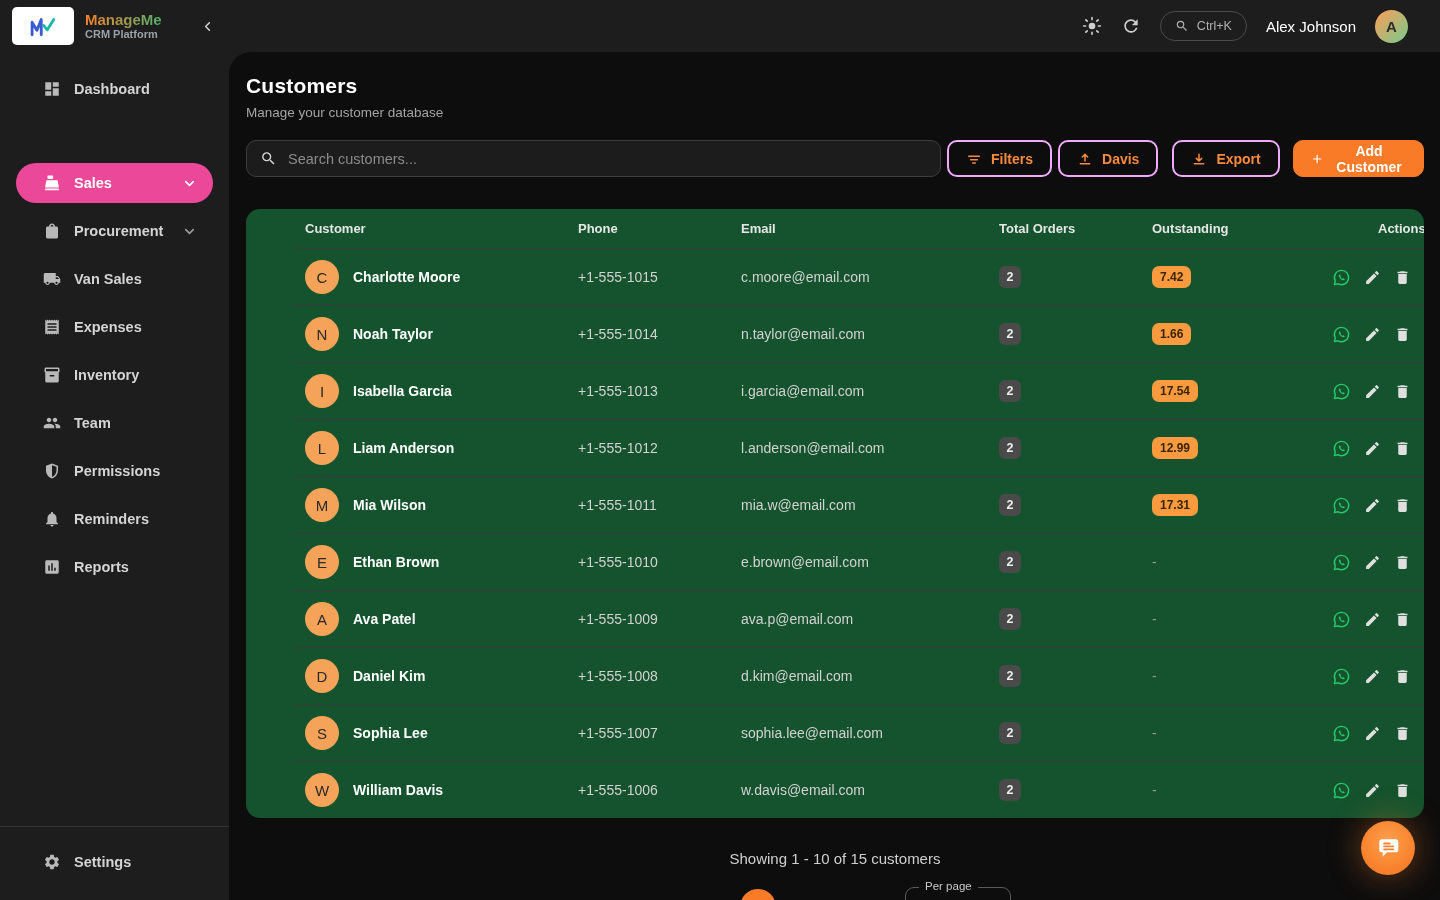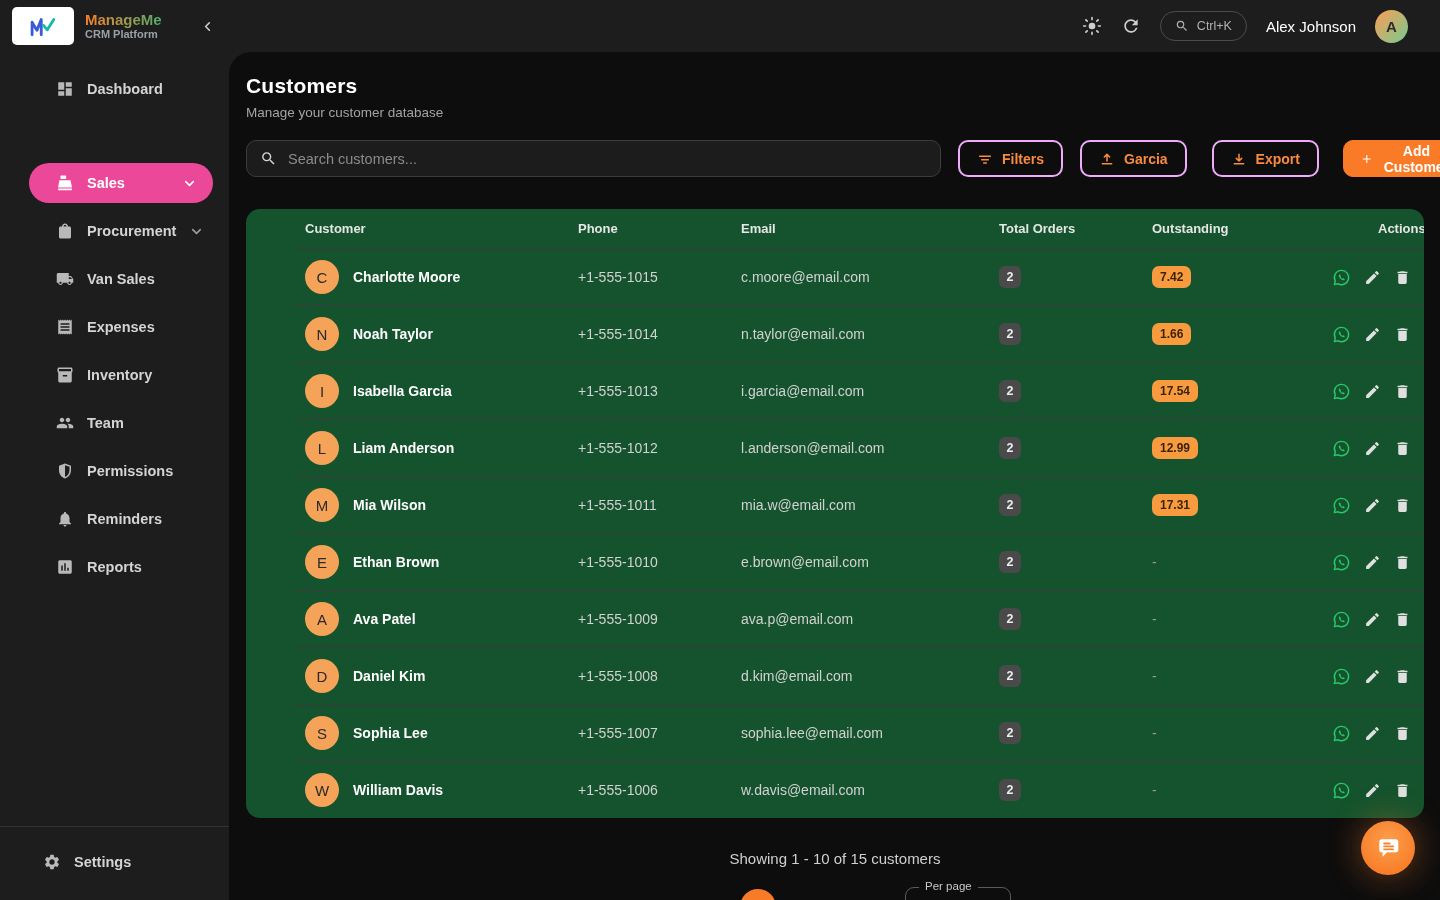--- a/index.html
+++ b/index.html
@@ -14,21 +14,21 @@
   .sidebar { grid-row:1 / span 2; background:#1d1d1d; display:flex; flex-direction:column; }
   .brand { height:52px; display:flex; align-items:center; padding:0 14px 0 12px; gap:11px; }
   .logo-box { width:62px; height:38px; background:#fff; border-radius:5px; display:flex; align-items:center; justify-content:center; flex:none; }
   .brand-text { line-height:1.15; }
   .brand-name { font-size:15px; font-weight:700;
     background:linear-gradient(90deg,#f9822d 0%,#4fb06d 100%);
     -webkit-background-clip:text; background-clip:text; color:transparent; }
   .brand-sub { font-size:11px; color:#9aa0a6; font-weight:600; }
   .collapse-btn { margin-left:auto; background:none; border:none; color:#cfcfcf; cursor:pointer; display:flex; }
 
-  .nav { flex:1; padding:17px 16px 0 29px; display:flex; flex-direction:column; gap:8px; }
+  .nav { flex:1; padding:17px 16px 0 16px; display:flex; flex-direction:column; gap:8px; }
   .nav-item { height:40px; border-radius:20px; display:flex; align-items:center; gap:13px;
     padding:0 16px 0 27px; color:#d4d4d4; font-size:14.5px; font-weight:600; cursor:pointer; background:none; border:none; text-align:left; }
   .nav-item .nicon { width:18px; height:18px; color:#b9b9b9; flex:none; display:flex; }
   .nav-item.active { background:#ec4899; color:#fff;margin-top:46px; }
   .nav-item.active .nicon { color:#fff; }
   .nav-chevron { margin-left:auto; width:15px; height:15px; color:#9c9c9c; display:flex; }
   .nav-item.active .nav-chevron { color:#fff; }
 
   .sidebar-footer { border-top:1px solid #333; padding:15px 16px 18px 16px; }
 
@@ -39,21 +39,21 @@
     border-radius:15px; background:none; color:#b0b0b0; font-size:12.5px; font-family:"Liberation Sans",sans-serif; cursor:pointer; }
   .user-name { color:#fff; font-size:15px; font-weight:400; }
   .avatar-top { width:33px; height:33px; border-radius:50%; background:linear-gradient(135deg,#f2a15c 10%,#7cc98b 95%);
     color:#2d2d2d; font-weight:700; font-size:15px; display:flex; align-items:center; justify-content:center; cursor:pointer; border:none; }
 
   
   .content { background:#0d0d0d; border-top-left-radius:22px; position:relative; overflow:hidden; padding:22px 16px 0 17px; }
   .page-title { color:#fff; font-size:21px; font-weight:700; letter-spacing:.2px; }
   .page-sub { color:#a3a3a3; font-size:13.5px; margin-top:7px; }
 
-  .toolbar { display:flex; align-items:center; margin-top:20px; gap:17px; }
+  .toolbar { display:flex; align-items:center; margin-top:20px; gap:6px; }
   .search-box { width:695px; height:37px; background:#1c1c1c; border:1px solid #3d3d3d; border-radius:10px;
     display:flex; align-items:center; padding:0 13px; gap:11px; flex:none; }
   .search-box svg { color:#d5d5d5; flex:none; }
   .search-box input { flex:1; background:none; border:none; outline:none; color:#e5e5e5; font-size:14.5px; font-family:"Liberation Sans",sans-serif; }
   .search-box input::placeholder { color:#8b8b8b; }
   .btn { height:37px; border-radius:10px; display:flex; align-items:center; gap:9px; padding:0 17px;
     font-size:14px; font-weight:700; cursor:pointer; font-family:"Liberation Sans",sans-serif; }
   .btn-outline { background:transparent; border:2px solid #f0abfc; color:#f98a3e; }
   .btn-primary { background:#f97b27; border:1px solid #f97b27; color:#fff; margin-left:7px; }
   .ml8 { margin-left:8px; }
@@ -260,21 +260,21 @@
       <button class="btn btn-outline">
         <svg width="16" height="16" viewBox="0 0 24 24" fill="none" stroke="currentColor" stroke-width="2.2" stroke-linecap="round">
             <path d="M4 8h16M7 13h10M10 18h4"></path>
           </svg>
         <span>Filters</span>
       </button>
       <button class="btn btn-outline">
         <svg width="16" height="16" viewBox="0 0 24 24" fill="none" stroke="currentColor" stroke-width="2.3" stroke-linecap="round" stroke-linejoin="round">
             <path d="M12 15V5M8 9l4-4 4 4M5 19h14"></path>
           </svg>
-        <span>Garcia</span>
+        <span>Davis</span>
       </button>
       <button class="btn btn-outline ml8">
         <svg width="16" height="16" viewBox="0 0 24 24" fill="none" stroke="currentColor" stroke-width="2.3" stroke-linecap="round" stroke-linejoin="round">
             <path d="M12 5v10M8 11l4 4 4-4M5 19h14"></path>
           </svg>
         <span>Export</span>
       </button>
       <button class="btn btn-primary">
         <svg width="16" height="16" viewBox="0 0 24 24" fill="none" stroke="currentColor" stroke-width="2.4" stroke-linecap="round">
             <path d="M12 5v14M5 12h14"></path>

